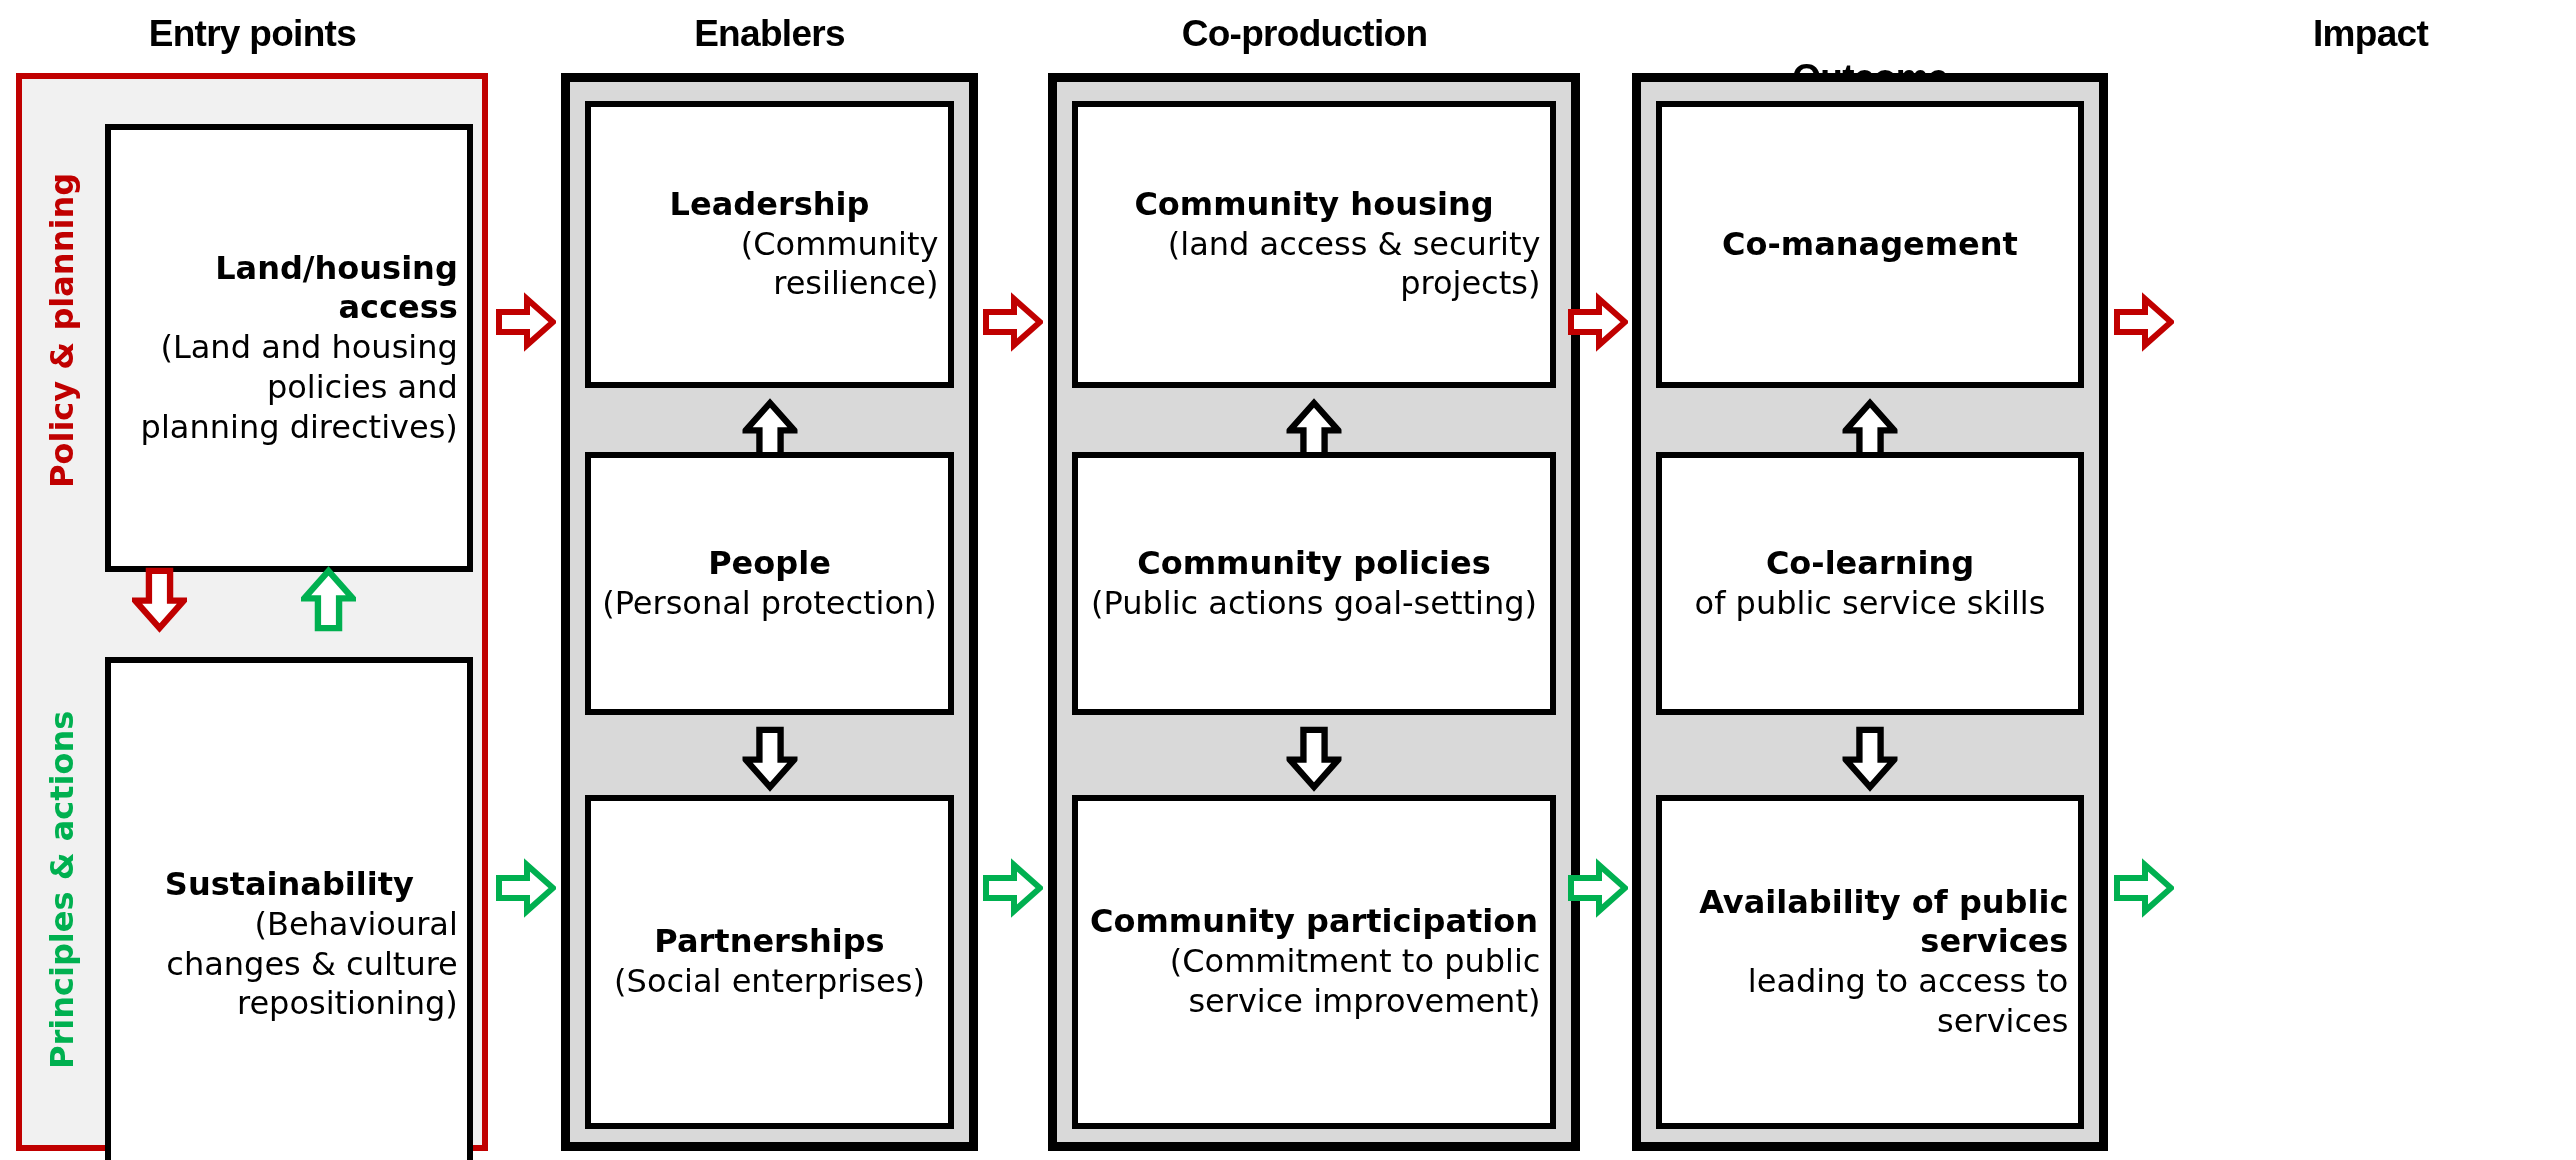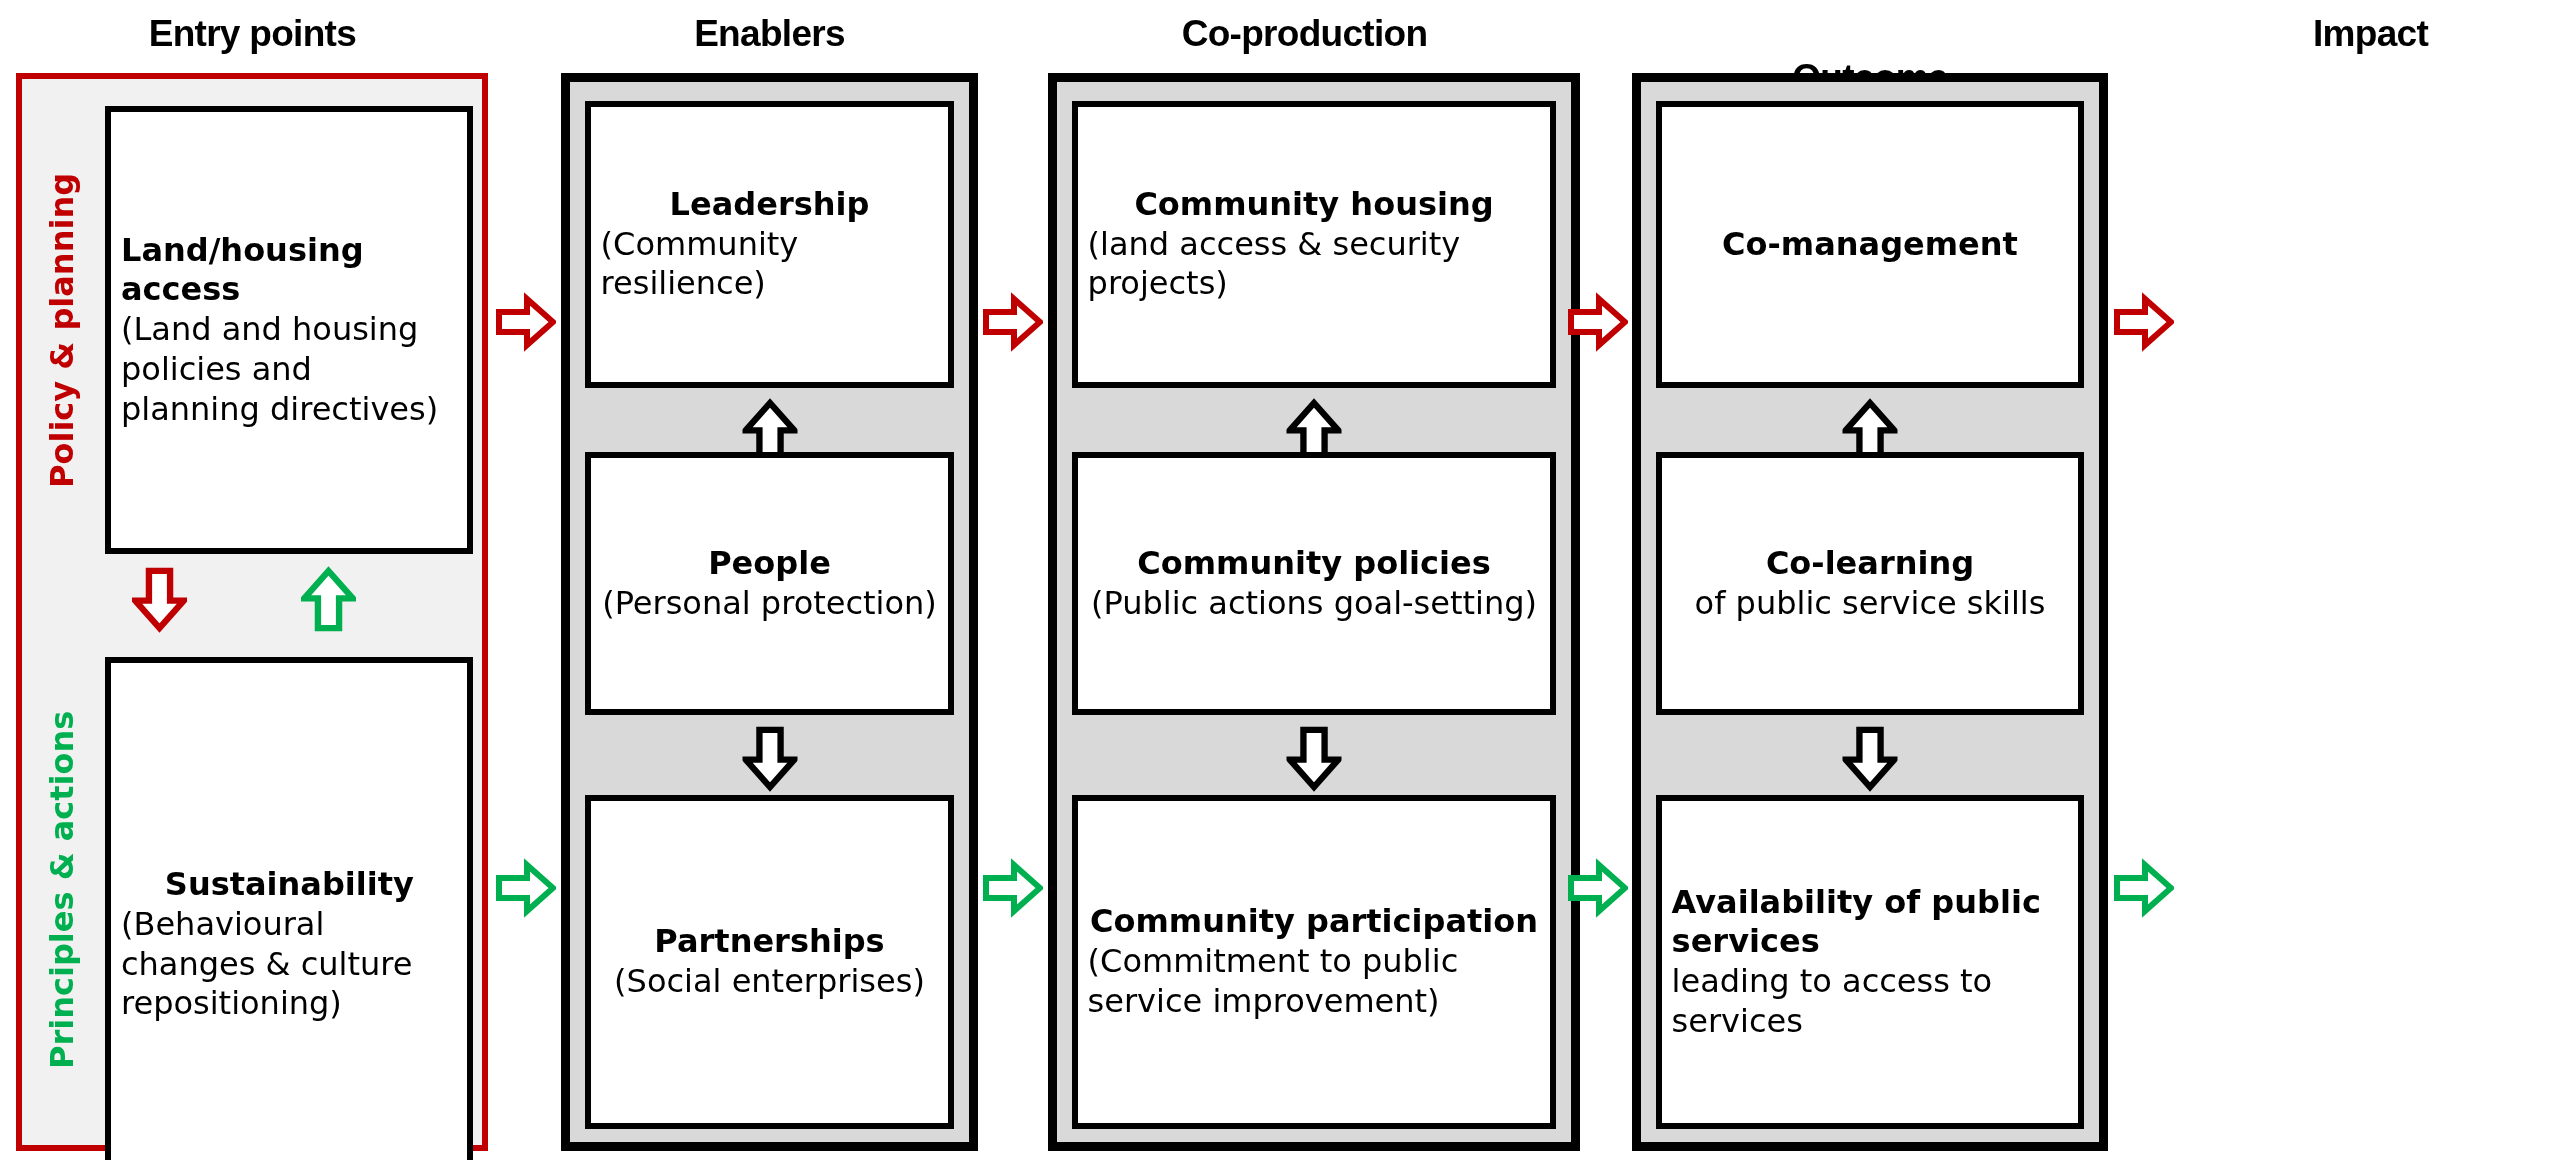--- a/index.html
+++ b/index.html
@@ -17,26 +17,26 @@
   .entry-panel{left:16.4px;width:472px;background:#F1F1F1;border:6.8px solid #C00000;}
   .gray-col{background:#D9D9D9;border:9px solid #000;}
   .impact-panel{left:2178px;width:385px;background:#F1F1F1;border:7.5px solid #00B050;
                 display:flex;align-items:center;justify-content:center;text-align:center;}
   .impact-text{font-weight:bold;font-size:36px;line-height:1.3;color:#000;padding:0 19px;
                margin-top:82px;}
 
   
   .wbox{position:absolute;box-sizing:border-box;background:#fff;border:6.8px solid #000;
         display:flex;flex-direction:column;align-items:center;justify-content:center;
-        text-align:left;font-size:32px;line-height:1.24;color:#000;padding:4.1px 9.6px;}
+        text-align:right;font-size:32px;line-height:1.24;color:#000;padding:4.1px 9.6px;}
   .bt{font-weight:bold;display:block;}
   .bd{font-weight:normal;display:block;}
 
   
-  .ebox1{left:83px;top:27px;width:368px;height:448px;}
+  .ebox1{left:83px;top:45px;width:368px;height:448px;}
   .ebox2{left:83px;top:578px;width:368px;height:575px;}
   .side-label{position:absolute;left:4.1px;width:71px;display:flex;align-items:center;justify-content:center;
               writing-mode:vertical-rl;transform:rotate(180deg);
               font-weight:bold;font-size:32px;text-align:center;}
   .side-top{top:27px;height:448px;color:#C00000;}
   .side-bottom{top:578px;height:465px;color:#00B050;}
 
   
   .gbox{left:15px;right:15px;}
   .gbox-top{top:19px;height:287px;}

